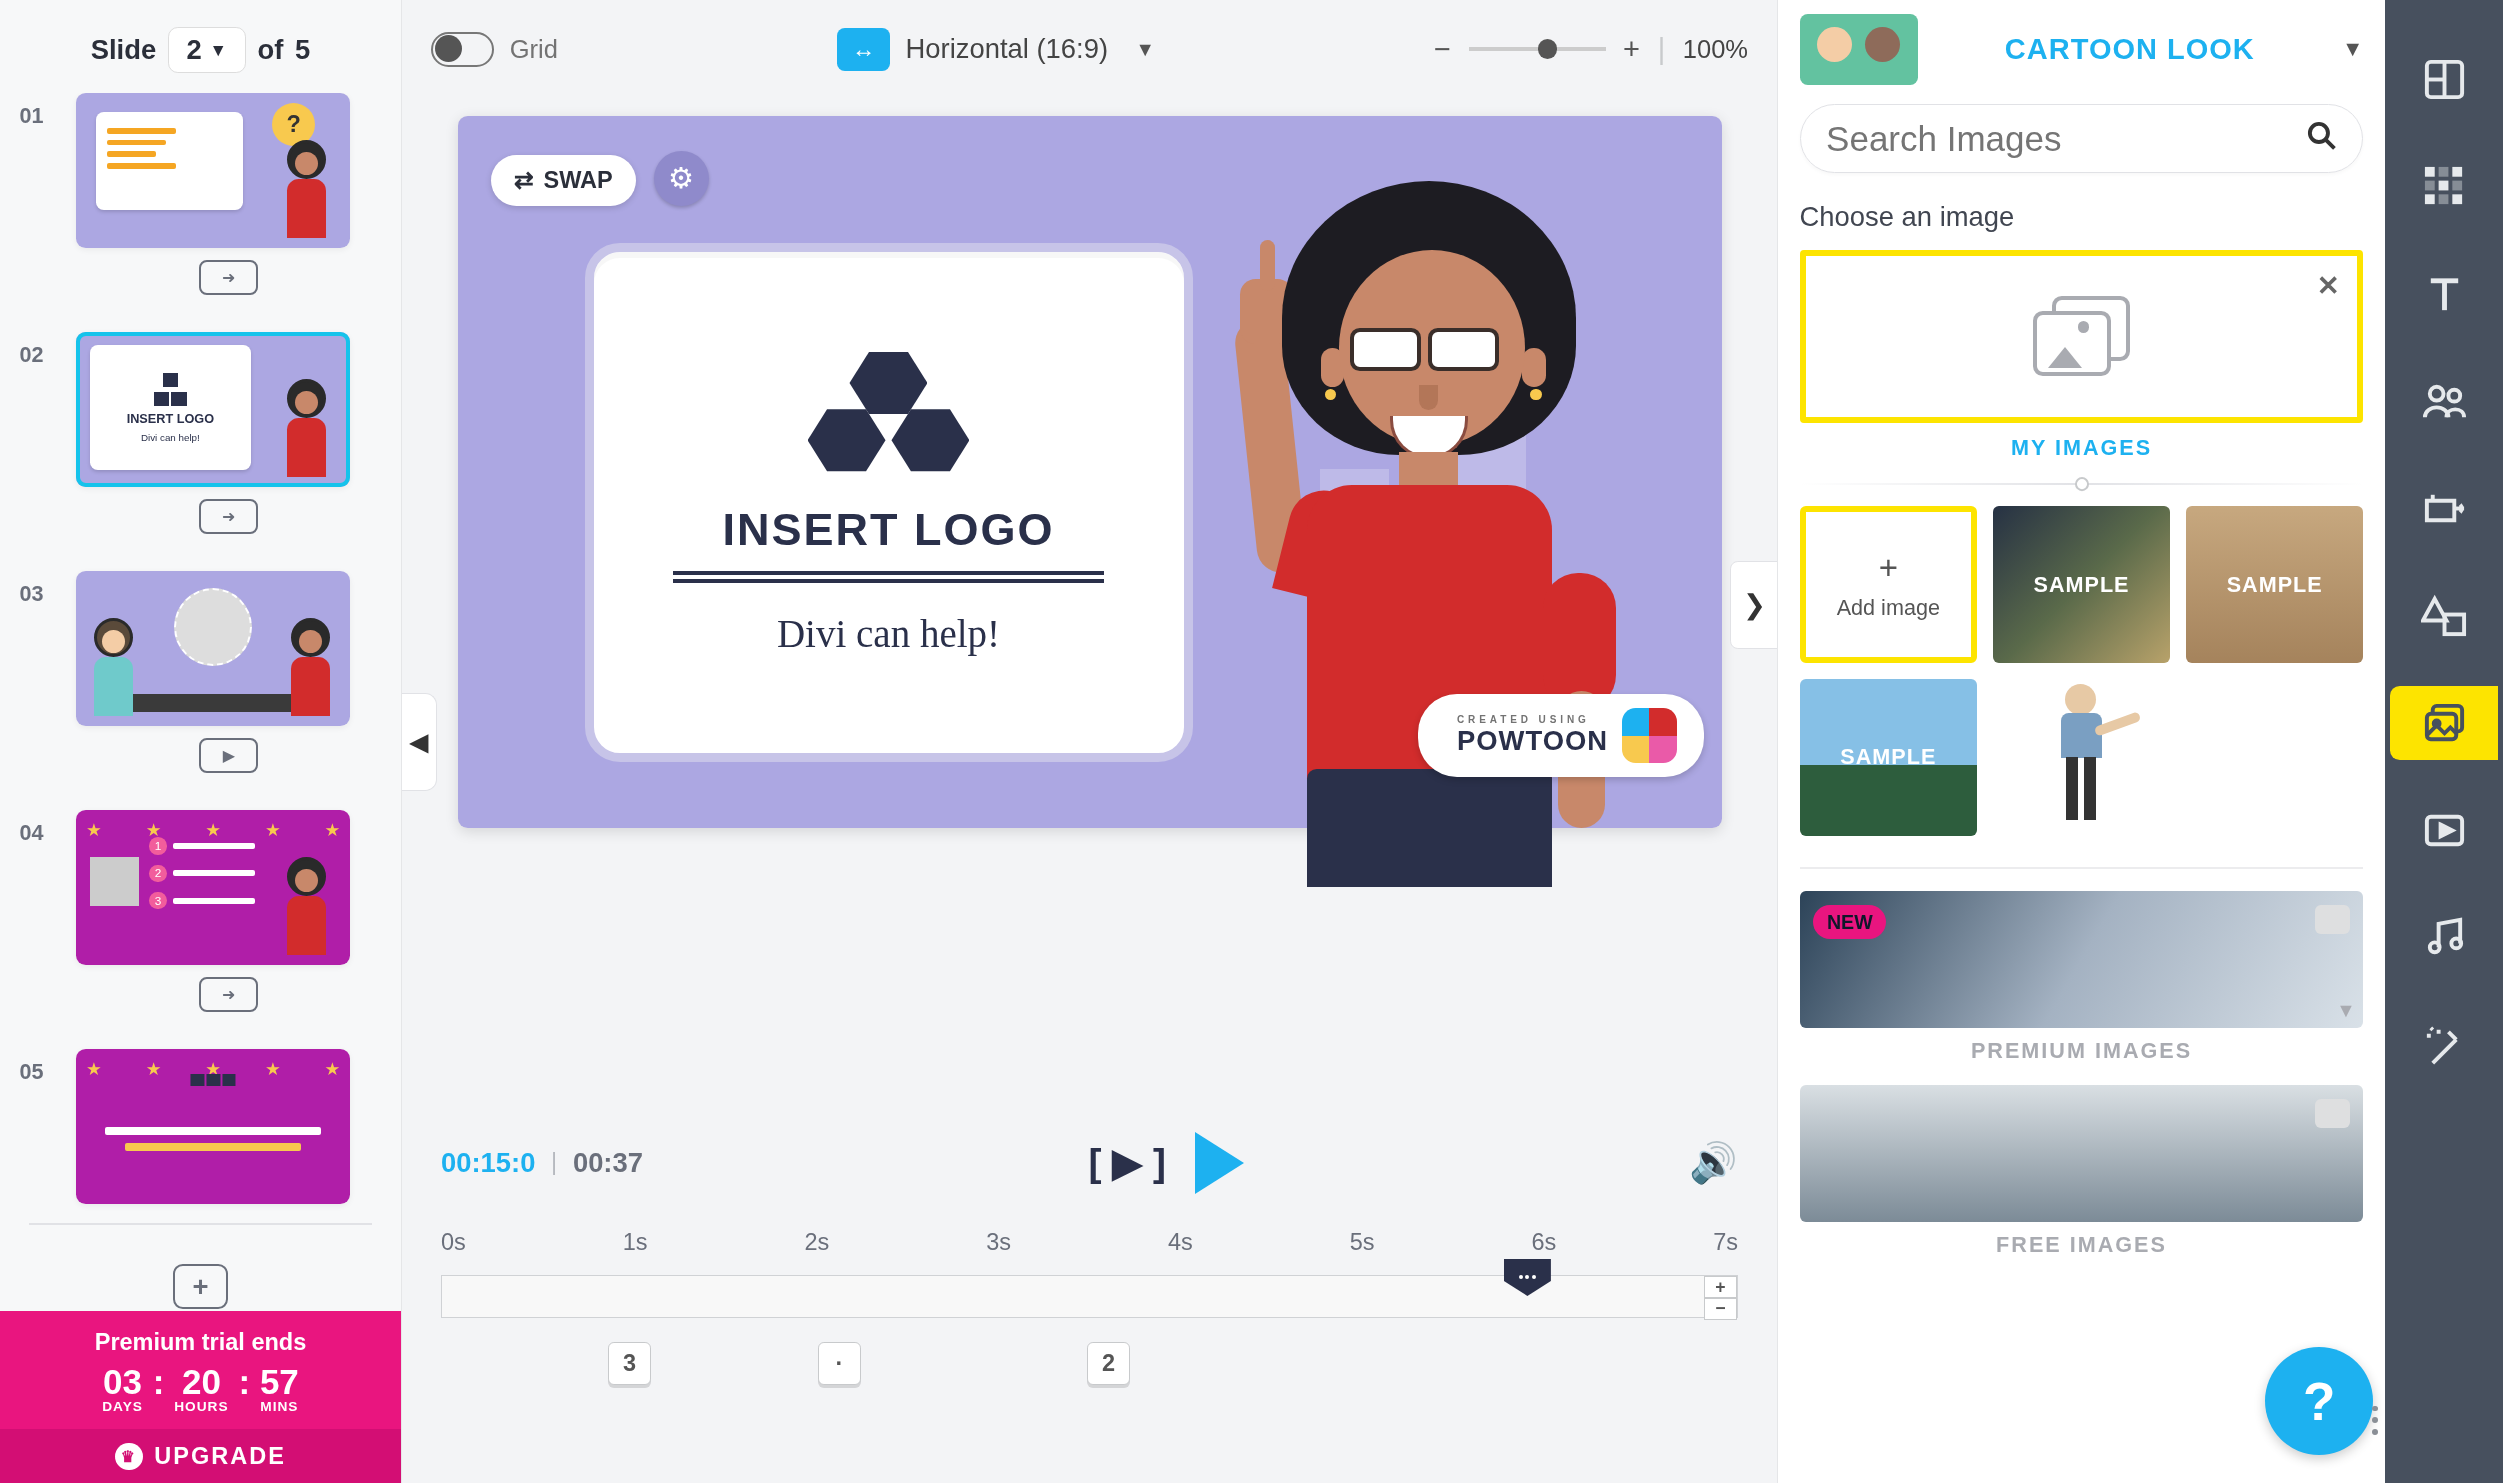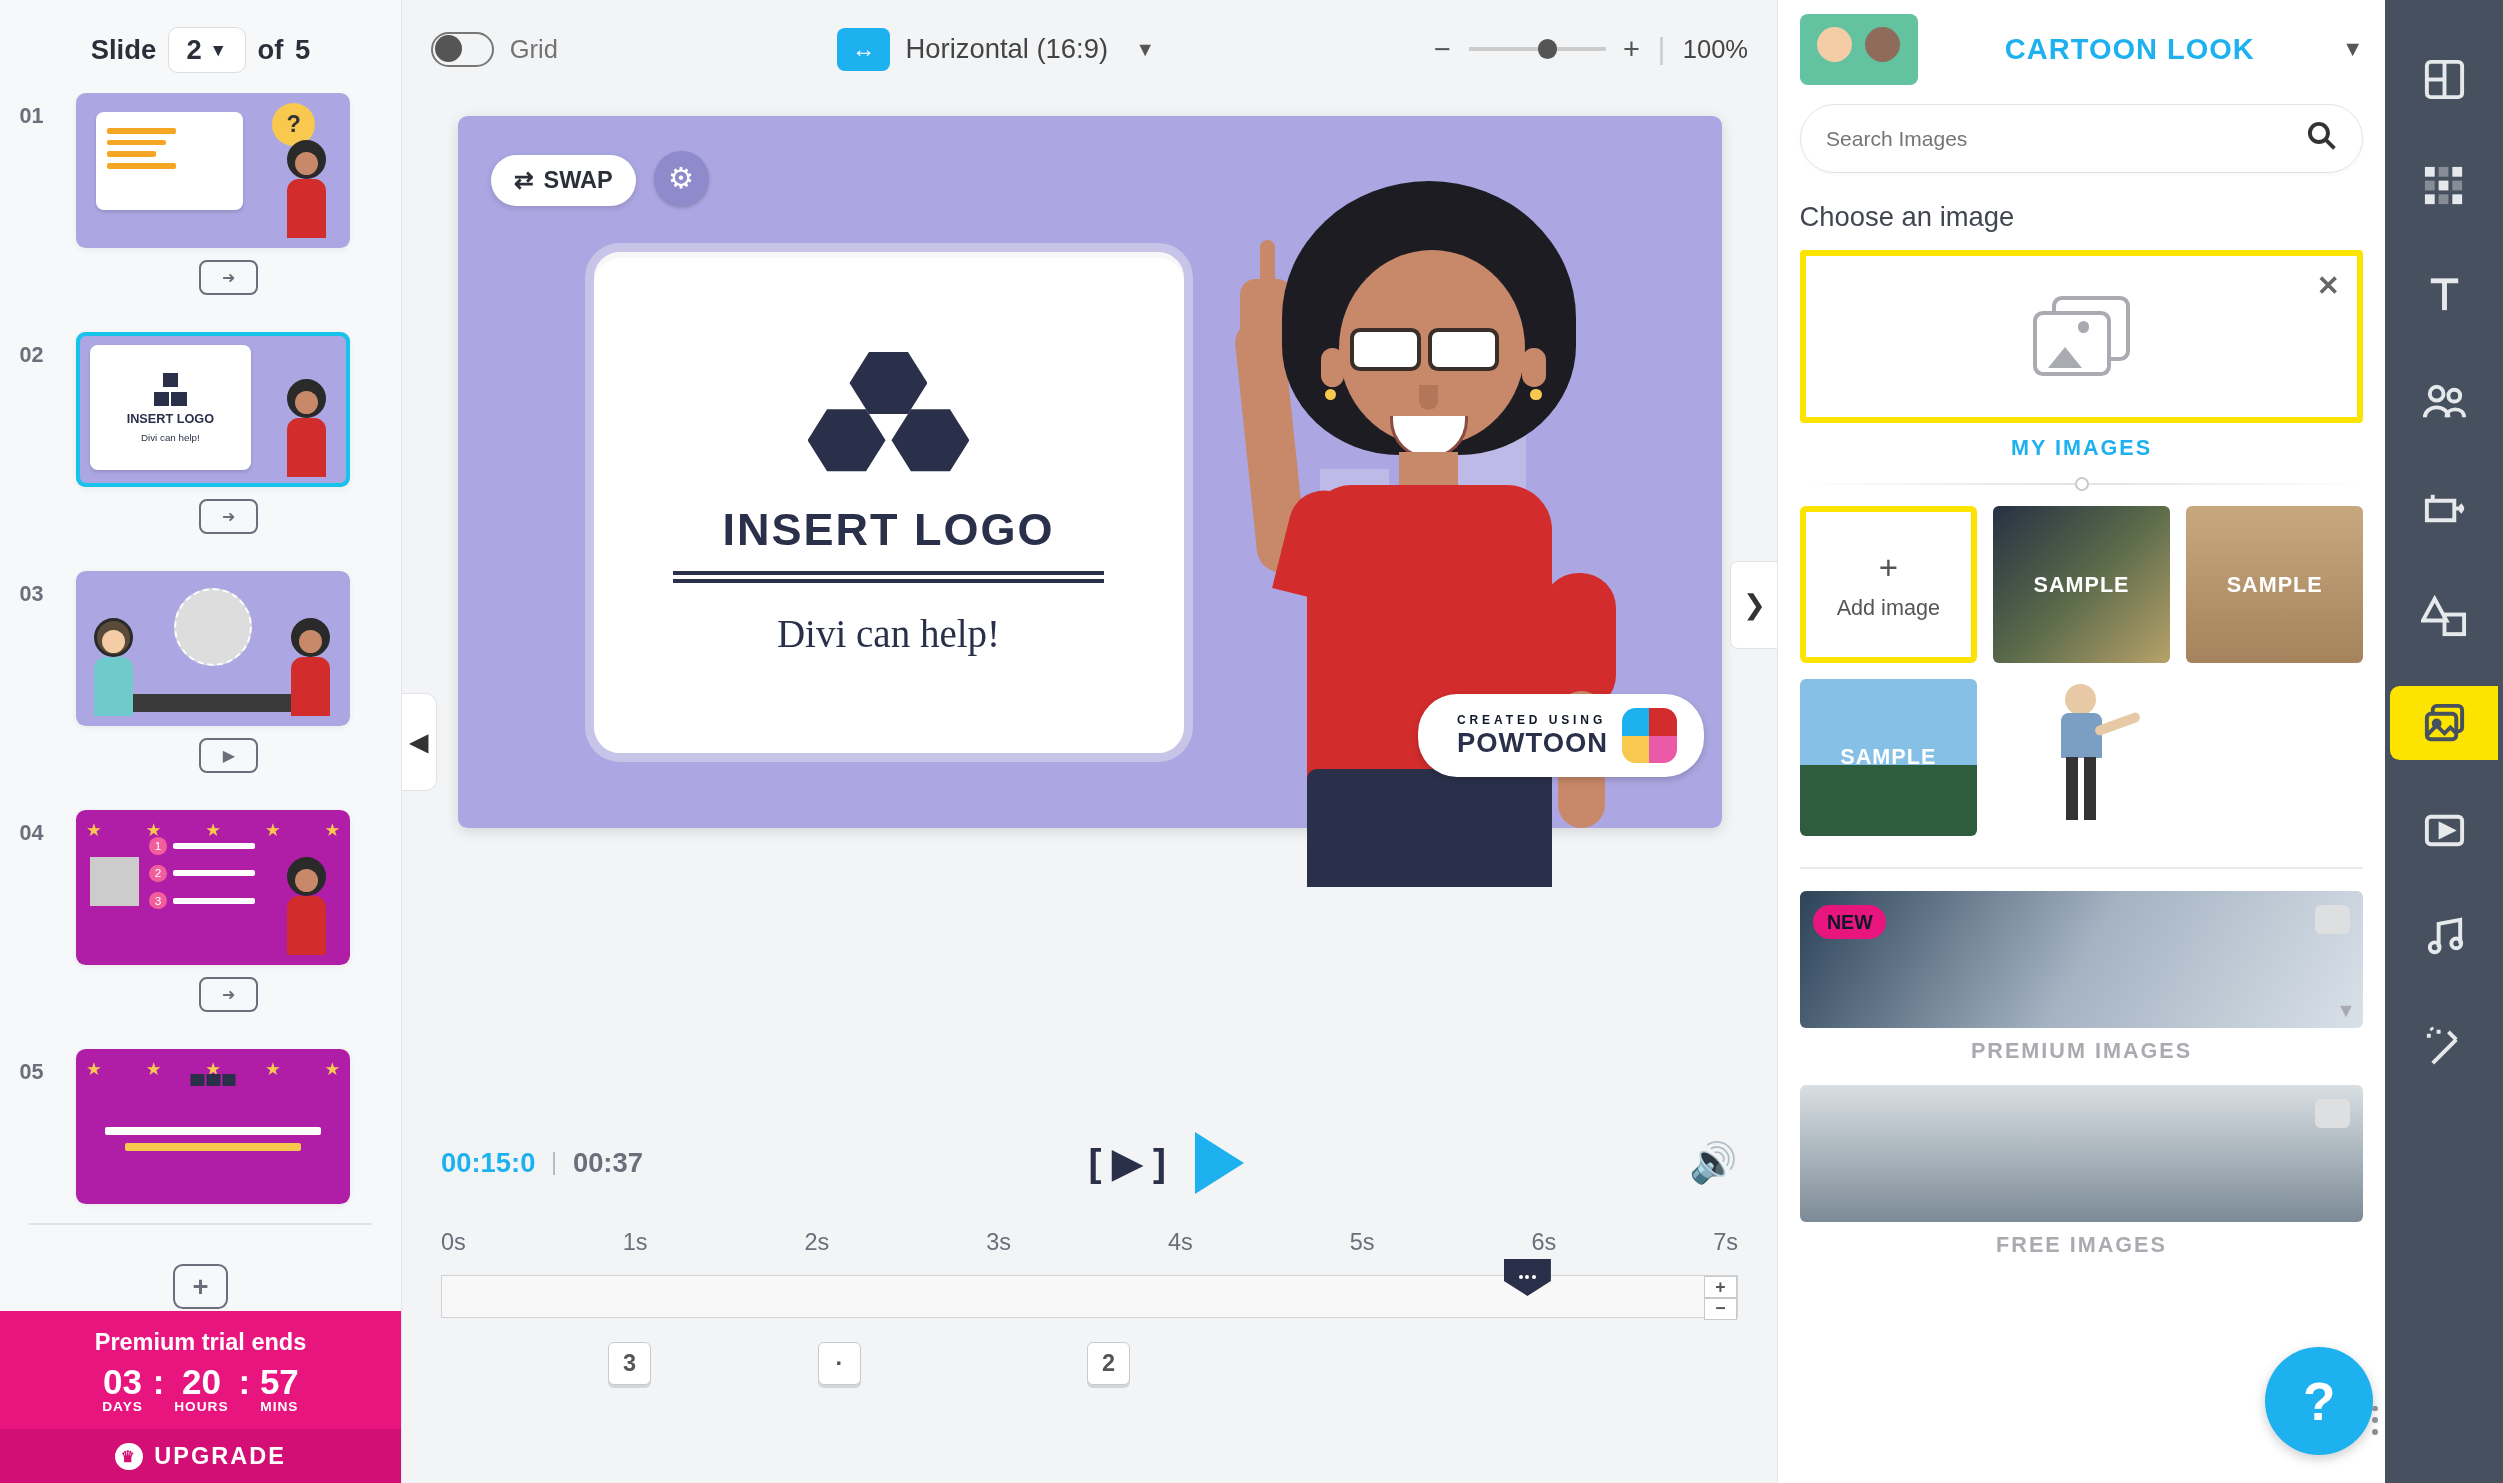--- a/index.html
+++ b/index.html
@@ -118,21 +118,21 @@
 .big-lady .arm-up{position:absolute;top:137px;left:23.5px;width:49px;height:255px;background:#c8886a;border-radius:25.5px;transform:rotate(-6deg);}
 .big-lady .hand-up{position:absolute;top:98px;left:17.6px;width:53px;height:65px;background:#c8886a;border-radius:15.7px;}
 .big-lady .finger{position:absolute;top:59px;left:37px;width:15.7px;height:51px;background:#c8886a;border-radius:9.8px;}
 .big-lady .sleeve{position:absolute;top:310px;left:61px;width:78px;height:108px;background:#d22c2c;border-radius:35px 35px 0 0;transform:rotate(14deg);}
 .big-lady .arm-r{position:absolute;top:510px;right:39px;width:47px;height:137px;background:#c8886a;border-radius:23.5px;}
 .big-lady .sleeve-r{position:absolute;top:392px;right:27.4px;width:73px;height:137px;background:#d22c2c;border-radius:35px;}
 .big-lady .skirt{position:absolute;top:588px;left:84px;width:245px;height:118px;background:#2a304a;border-radius:9.8px 9.8px 0 0;}
 
 .powtoon-badge{position:absolute;right:17.6px;bottom:51px;background:#fff;border-radius:39px;padding:13.7px 27.4px 13.7px 39px;display:flex;align-items:center;gap:13.7px;box-shadow:0 2.9px 7.8px rgba(0,0,0,0.18);}
 .powtoon-badge .txts{display:flex;flex-direction:column;align-items:flex-start;}
-.powtoon-badge .t1{font-size:12px;color:#0f172a;letter-spacing:3.9px;font-weight:700;}
+.powtoon-badge .t1{font-size:10px;color:#737373;letter-spacing:3.9px;font-weight:700;}
 .powtoon-badge .t2{font-size:27.4px;color:#2a304a;font-weight:800;letter-spacing:1px;}
 .powtoon-badge .logo{display:flex;}
 .powtoon-badge .q{width:27.4px;height:27.4px;}
 .powtoon-badge .q1{background:#1db1f0;border-radius:50% 0 0 0;}
 .powtoon-badge .q2{background:#d22c2c;border-radius:0 50% 0 0;}
 .powtoon-badge .q3{background:#f8c94e;border-radius:0 0 0 50%;}
 .powtoon-badge .q4{background:#ea5aa8;border-radius:0 0 50% 0;}
 
 .canvas-nav{position:absolute;top:50%;transform:translateY(-50%);width:49px;height:88px;background:#fff;border:1px solid #e1e2e6;display:flex;align-items:center;justify-content:center;font-size:27.4px;color:#333;cursor:pointer;}
 .canvas-nav.right{right:-2px;border-radius:7.8px 0 0 7.8px;}
@@ -159,21 +159,21 @@
 
 
 .right-panel{ width:608px; background:#fff; border-left:1px solid #e5e6e8; display:flex; flex-direction:column; padding:13.7px 21.6px 0; position:relative;}
 .look-head{display:flex;align-items:center;gap:25.5px;margin-bottom:19.6px;}
 .look-thumb{width:118px;height:71px;background:#63c2a0;border-radius:7.8px;position:relative;overflow:hidden;}
 .look-thumb::before{content:"";position:absolute;width:35px;height:35px;background:#f4cda6;border-radius:50%;top:13.7px;left:17.6px;}
 .look-thumb::after{content:"";position:absolute;width:35px;height:35px;background:#8e6b5a;border-radius:50%;top:13.7px;right:17.6px;}
 .look-title{font-size:29px;font-weight:800;color:#1db1f0;letter-spacing:1px;flex:1;text-align:center;}
 .look-caret{font-size:21.6px;color:#555;}
 .search-box{height:69px;border:1px solid #e1e2e6;border-radius:35px;display:flex;align-items:center;padding:0 25.5px;margin-bottom:27.4px;box-shadow:0 2px 3.9px rgba(0,0,0,0.03);}
-.search-box input{flex:1;border:none;outline:none;font-size:21px;color:#a16207;background:transparent;}
+.search-box input{flex:1;border:none;outline:none;font-size:35px;color:#a16207;background:transparent;}
 .search-icon{font-size:29px;color:#333;}
 .section-label{font-size:27.4px;color:#414651;margin-bottom:17.6px;}
 .my-images-tile{border:6.9px solid #fde400;background:#fff;height:173px;border-radius:3.9px;display:flex;align-items:center;justify-content:center;position:relative;margin-bottom:11.8px;cursor:pointer;}
 .my-images-tile .close{position:absolute;top:13.7px;right:17.6px;font-size:27.4px;color:#666;font-weight:700;}
 .img-icon-stack{position:relative;width:98px;height:82px;}
 .img-icon-stack .s1,.img-icon-stack .s2{position:absolute;width:78px;height:65px;border:4.9px solid #a9abb1;border-radius:9.8px;}
 .img-icon-stack .s1{top:0;left:19.6px;}
 .img-icon-stack .s2{top:15.7px;left:0;background:#fff;}
 .img-icon-stack .tri{position:absolute;bottom:9.8px;left:15.7px;width:0;height:0;border-left:17.6px solid transparent;border-right:17.6px solid transparent;border-bottom:21.6px solid #a9abb1;}
 .img-icon-stack .dot{position:absolute;top:25.5px;left:45px;width:11.8px;height:11.8px;background:#a9abb1;border-radius:50%;}

